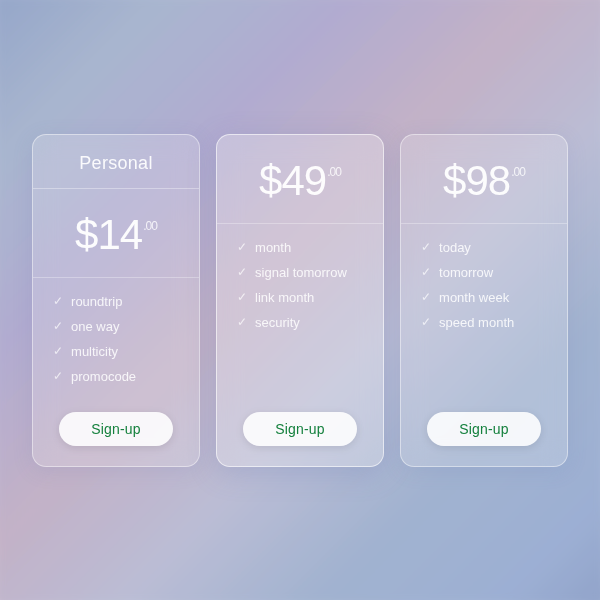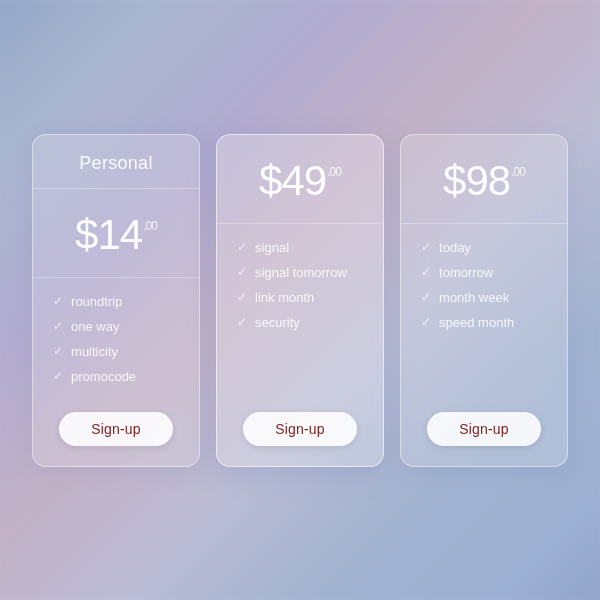--- a/index.html
+++ b/index.html
@@ -120,21 +120,21 @@
       justify-content: center;
     }
 
     .signup-btn {
       background: rgba(255, 255, 255, 0.88);
       border: none;
       border-radius: 22px;
       padding: 9px 32px;
       font-size: 14px;
       font-weight: 400;
-      color: #7f1d1d;
+      color: #15803d;
       cursor: pointer;
       letter-spacing: 0.2px;
       box-shadow: 0 2px 8px rgba(0,0,0,0.1);
     }
 
     .card.featured {
       background: rgba(255, 255, 255, 0.25);
       border-color: rgba(255, 255, 255, 0.6);
       box-shadow: 0 6px 28px rgba(100, 120, 180, 0.25);
     }
@@ -171,21 +171,21 @@
       </div>
       <div class="signup-section">
         <button class="signup-btn">Sign-up</button>
       </div>
     </div>
     <div class="card featured">
       <div class="price-section"><div class="price">$49<span class="price-cents">.00</span></div></div>
       <div class="features">
         <div class="feature-item">
           <span class="check-icon">✓</span>
-          <span>signal</span>
+          <span>month</span>
         </div>
         <div class="feature-item">
           <span class="check-icon">✓</span>
           <span>signal tomorrow</span>
         </div>
         <div class="feature-item">
           <span class="check-icon">✓</span>
           <span>link month</span>
         </div>
         <div class="feature-item">

